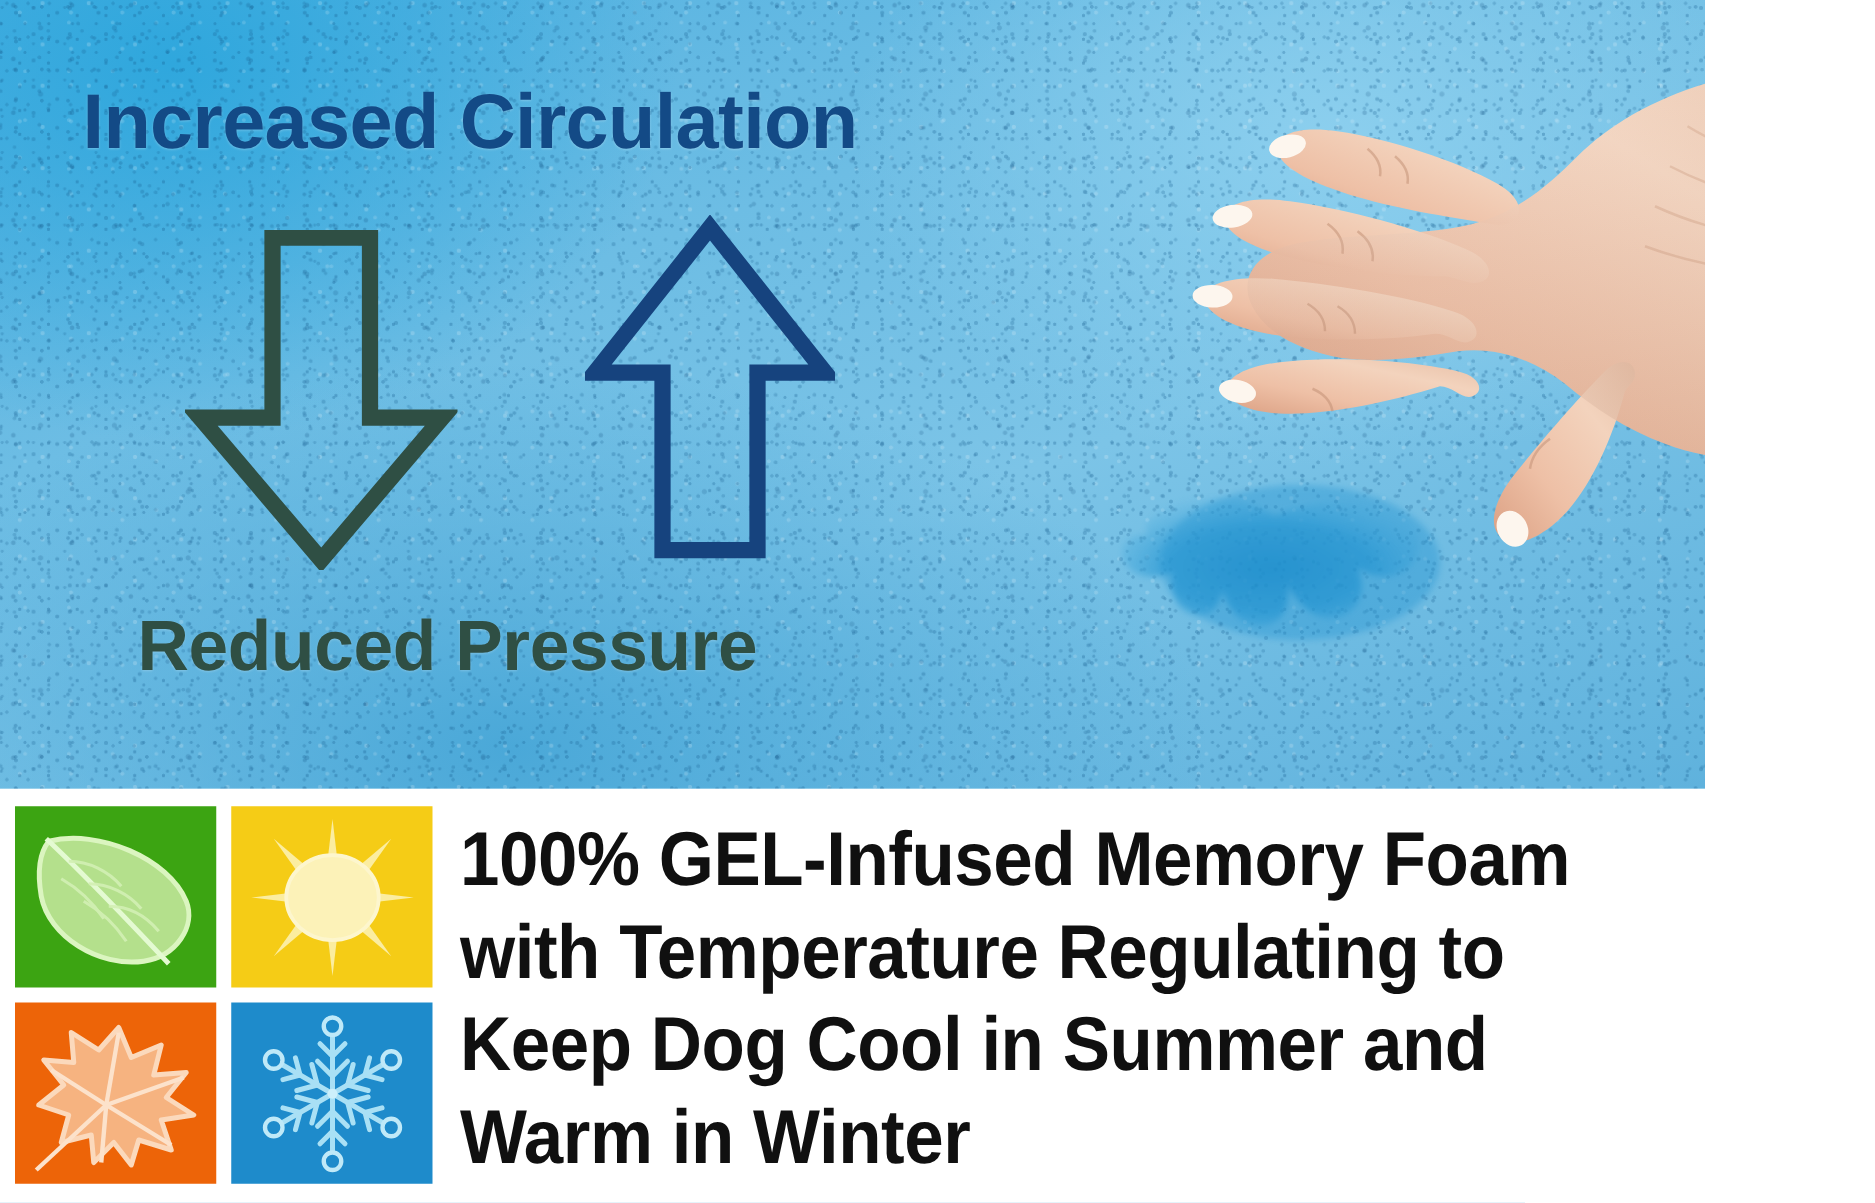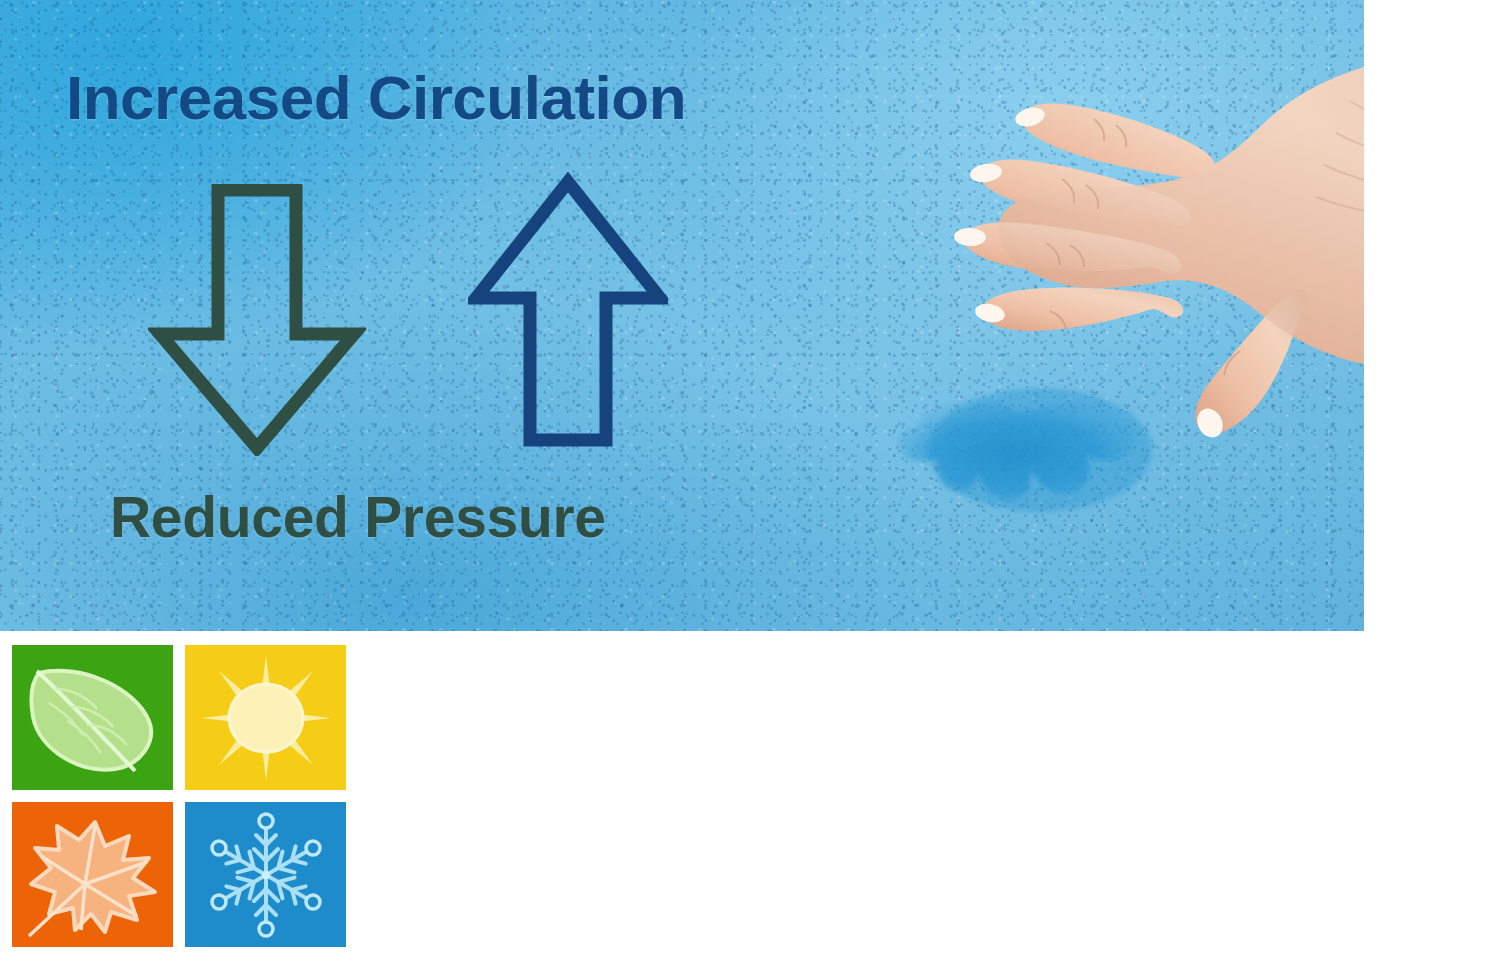--- a/index.html
+++ b/index.html
@@ -387,14 +387,20 @@
           <circle cx="113" cy="93" r="7"></circle>
           <circle cx="66" cy="120" r="7"></circle>
           <circle cx="19" cy="93" r="7"></circle>
           <circle cx="19" cy="39" r="7"></circle>
         </g>
         <circle cx="66" cy="66" r="4" fill="#cdf0fb"></circle>
       </svg>
     </div>
   </div>
 
+  <div class="copy">
+    <span class="ln">100% GEL-Infused Memory Foam</span>
+    <span class="ln">with Temperature Regulating to</span>
+    <span class="ln">Keep Dog Cool in Summer and</span>
+    <span class="ln">Warm in Winter</span>
+  </div>
 
 </div>
 
 </body></html>

